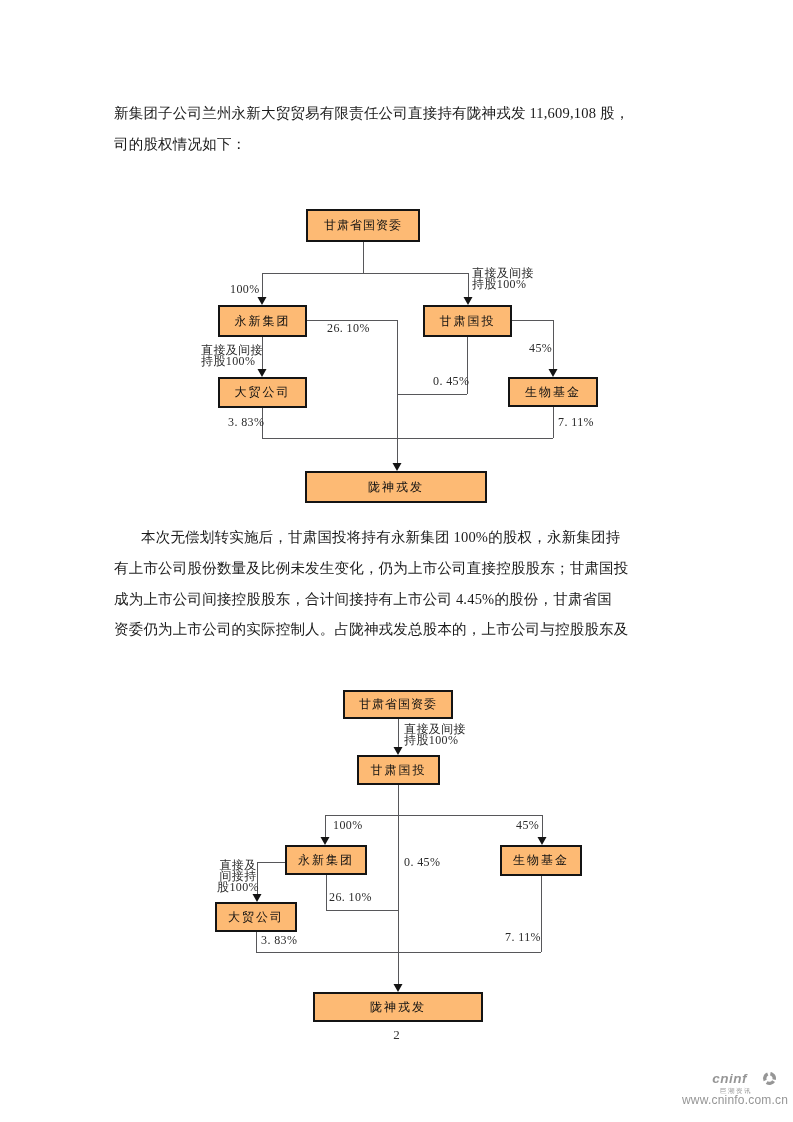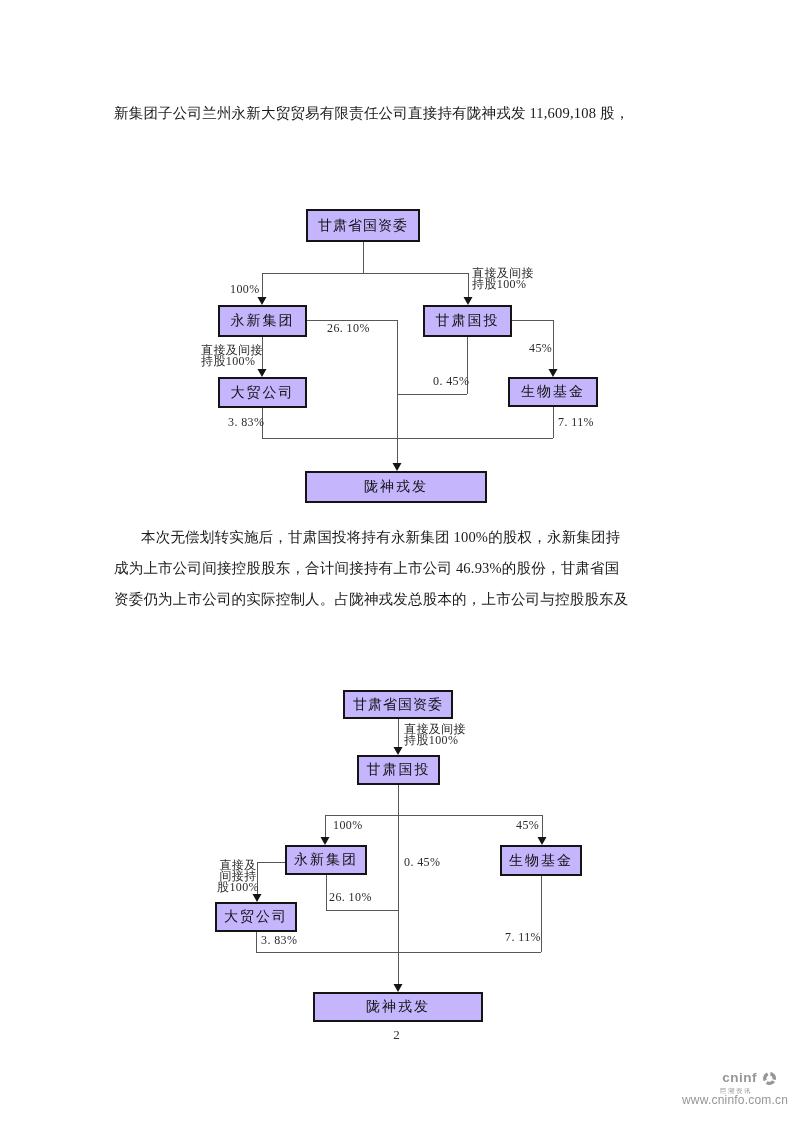--- a/index.html
+++ b/index.html
@@ -6,45 +6,46 @@
   .page {
     position:relative; width:793px; height:1122px; margin:0 auto;
     background:#ffffff; overflow:hidden;
     font-family:"Liberation Serif","DejaVu Serif",serif; color:#1a1a1a;
   }
   .para { position:absolute; left:114px; width:512px; font-size:14.5px; }
   .para .tline { white-space:nowrap; height:30.8px; line-height:30.8px; letter-spacing:0.2px; }
   .para .tline.indent { text-indent:27px;font-family:Liberation Serif, serif; }
   svg.connectors { position:absolute; left:0; top:0; pointer-events:none; }
   .node {
-    position:absolute; box-sizing:border-box; border:2px solid #141414; background:#c4b5fd;
+    position:absolute; box-sizing:border-box; border:2px solid #141414; background:#fdba74;
     display:flex; align-items:center; justify-content:center;
-    font-size:14px; letter-spacing:2px; white-space:nowrap; color:#111;
+    font-size:12px; letter-spacing:2px; white-space:nowrap; color:#111;
   }
   .elabel {
     position:absolute; font-size:12px; line-height:11px; white-space:pre-line;
     color:#2a2a2a; letter-spacing:0.4px;
   }
   .pagenum { position:absolute; top:1027px; left:0; width:100%; text-align:center; font-size:13px; color:#333; }
   .logo {
     position:absolute; top:1071px; right:15px; width:96px; text-align:right;
     color:#969696; font-family:"Liberation Sans","DejaVu Sans",sans-serif;
   }
-  .logo-row1 { display:flex; justify-content:flex-end; gap:4px; }
+  .logo-row1 { display:flex; justify-content:flex-end; align-items:center; gap:14px;font-style:italic; }
   .brand { font-weight:bold; font-size:13.5px; letter-spacing:0.5px; line-height:14px; }
   .brand-cn { font-size:6.5px; letter-spacing:1.5px; margin:1px 26px 0 0; line-height:7px; }
   .site { font-size:12px; margin-top:2px; line-height:9px; letter-spacing:0.2px; }
 </style>
 </head>
 <body>
 
 <div class="page">
 
   <div class="para" style="top:98px;">
     <div class="tline">新集团子公司兰州永新大贸贸易有限责任公司直接持有陇神戎发 11,609,108 股，</div>
+    <div class="tline">司的股权情况如下：</div>
   </div>
 
   <svg class="connectors" width="793" height="1122">
     <g stroke="#57575a" stroke-width="1" shape-rendering="crispEdges">
 
       <line x1="363" y1="242" x2="363" y2="273"></line>
       <line x1="262" y1="273" x2="468" y2="273"></line>
       <line x1="262" y1="273" x2="262" y2="302"></line>
       <line x1="468" y1="273" x2="468" y2="302"></line>
       <line x1="307" y1="320" x2="397" y2="320"></line>
@@ -100,21 +101,22 @@
   <div class="elabel" style="left:327px; top:323px;">26. 10%</div>
   <div class="elabel" style="left:529px; top:343px;">45%</div>
   <div class="elabel" style="left:201px; top:345px;">直接及间接
 持股100%</div>
   <div class="elabel" style="left:433px; top:376px;">0. 45%</div>
   <div class="elabel" style="left:228px; top:417px;">3. 83%</div>
   <div class="elabel" style="left:558px; top:417px;">7. 11%</div>
 
   <div class="para" style="top:522px;">
     <div class="tline indent">本次无偿划转实施后，甘肃国投将持有永新集团 100%的股权，永新集团持</div>
-    <div class="tline">成为上市公司间接控股股东，合计间接持有上市公司 46.93%的股份，甘肃省国</div>
+    <div class="tline">有上市公司股份数量及比例未发生变化，仍为上市公司直接控股股东；甘肃国投</div>
+    <div class="tline">成为上市公司间接控股股东，合计间接持有上市公司 4.45%的股份，甘肃省国</div>
     <div class="tline">资委仍为上市公司的实际控制人。占陇神戎发总股本的，上市公司与控股股东及</div>
   </div>
 
   <div class="node" style="left:343px; top:690px; width:110px; height:29px; letter-spacing:1px;">甘肃省国资委</div>
   <div class="node" style="left:357px; top:755px; width:83px; height:30px;">甘肃国投</div>
   <div class="node" style="left:285px; top:845px; width:82px; height:30px;">永新集团</div>
   <div class="node" style="left:500px; top:845px; width:82px; height:31px;">生物基金</div>
   <div class="node" style="left:215px; top:902px; width:82px; height:30px;">大贸公司</div>
   <div class="node" style="left:313px; top:992px; width:170px; height:30px;">陇神戎发</div>
 

